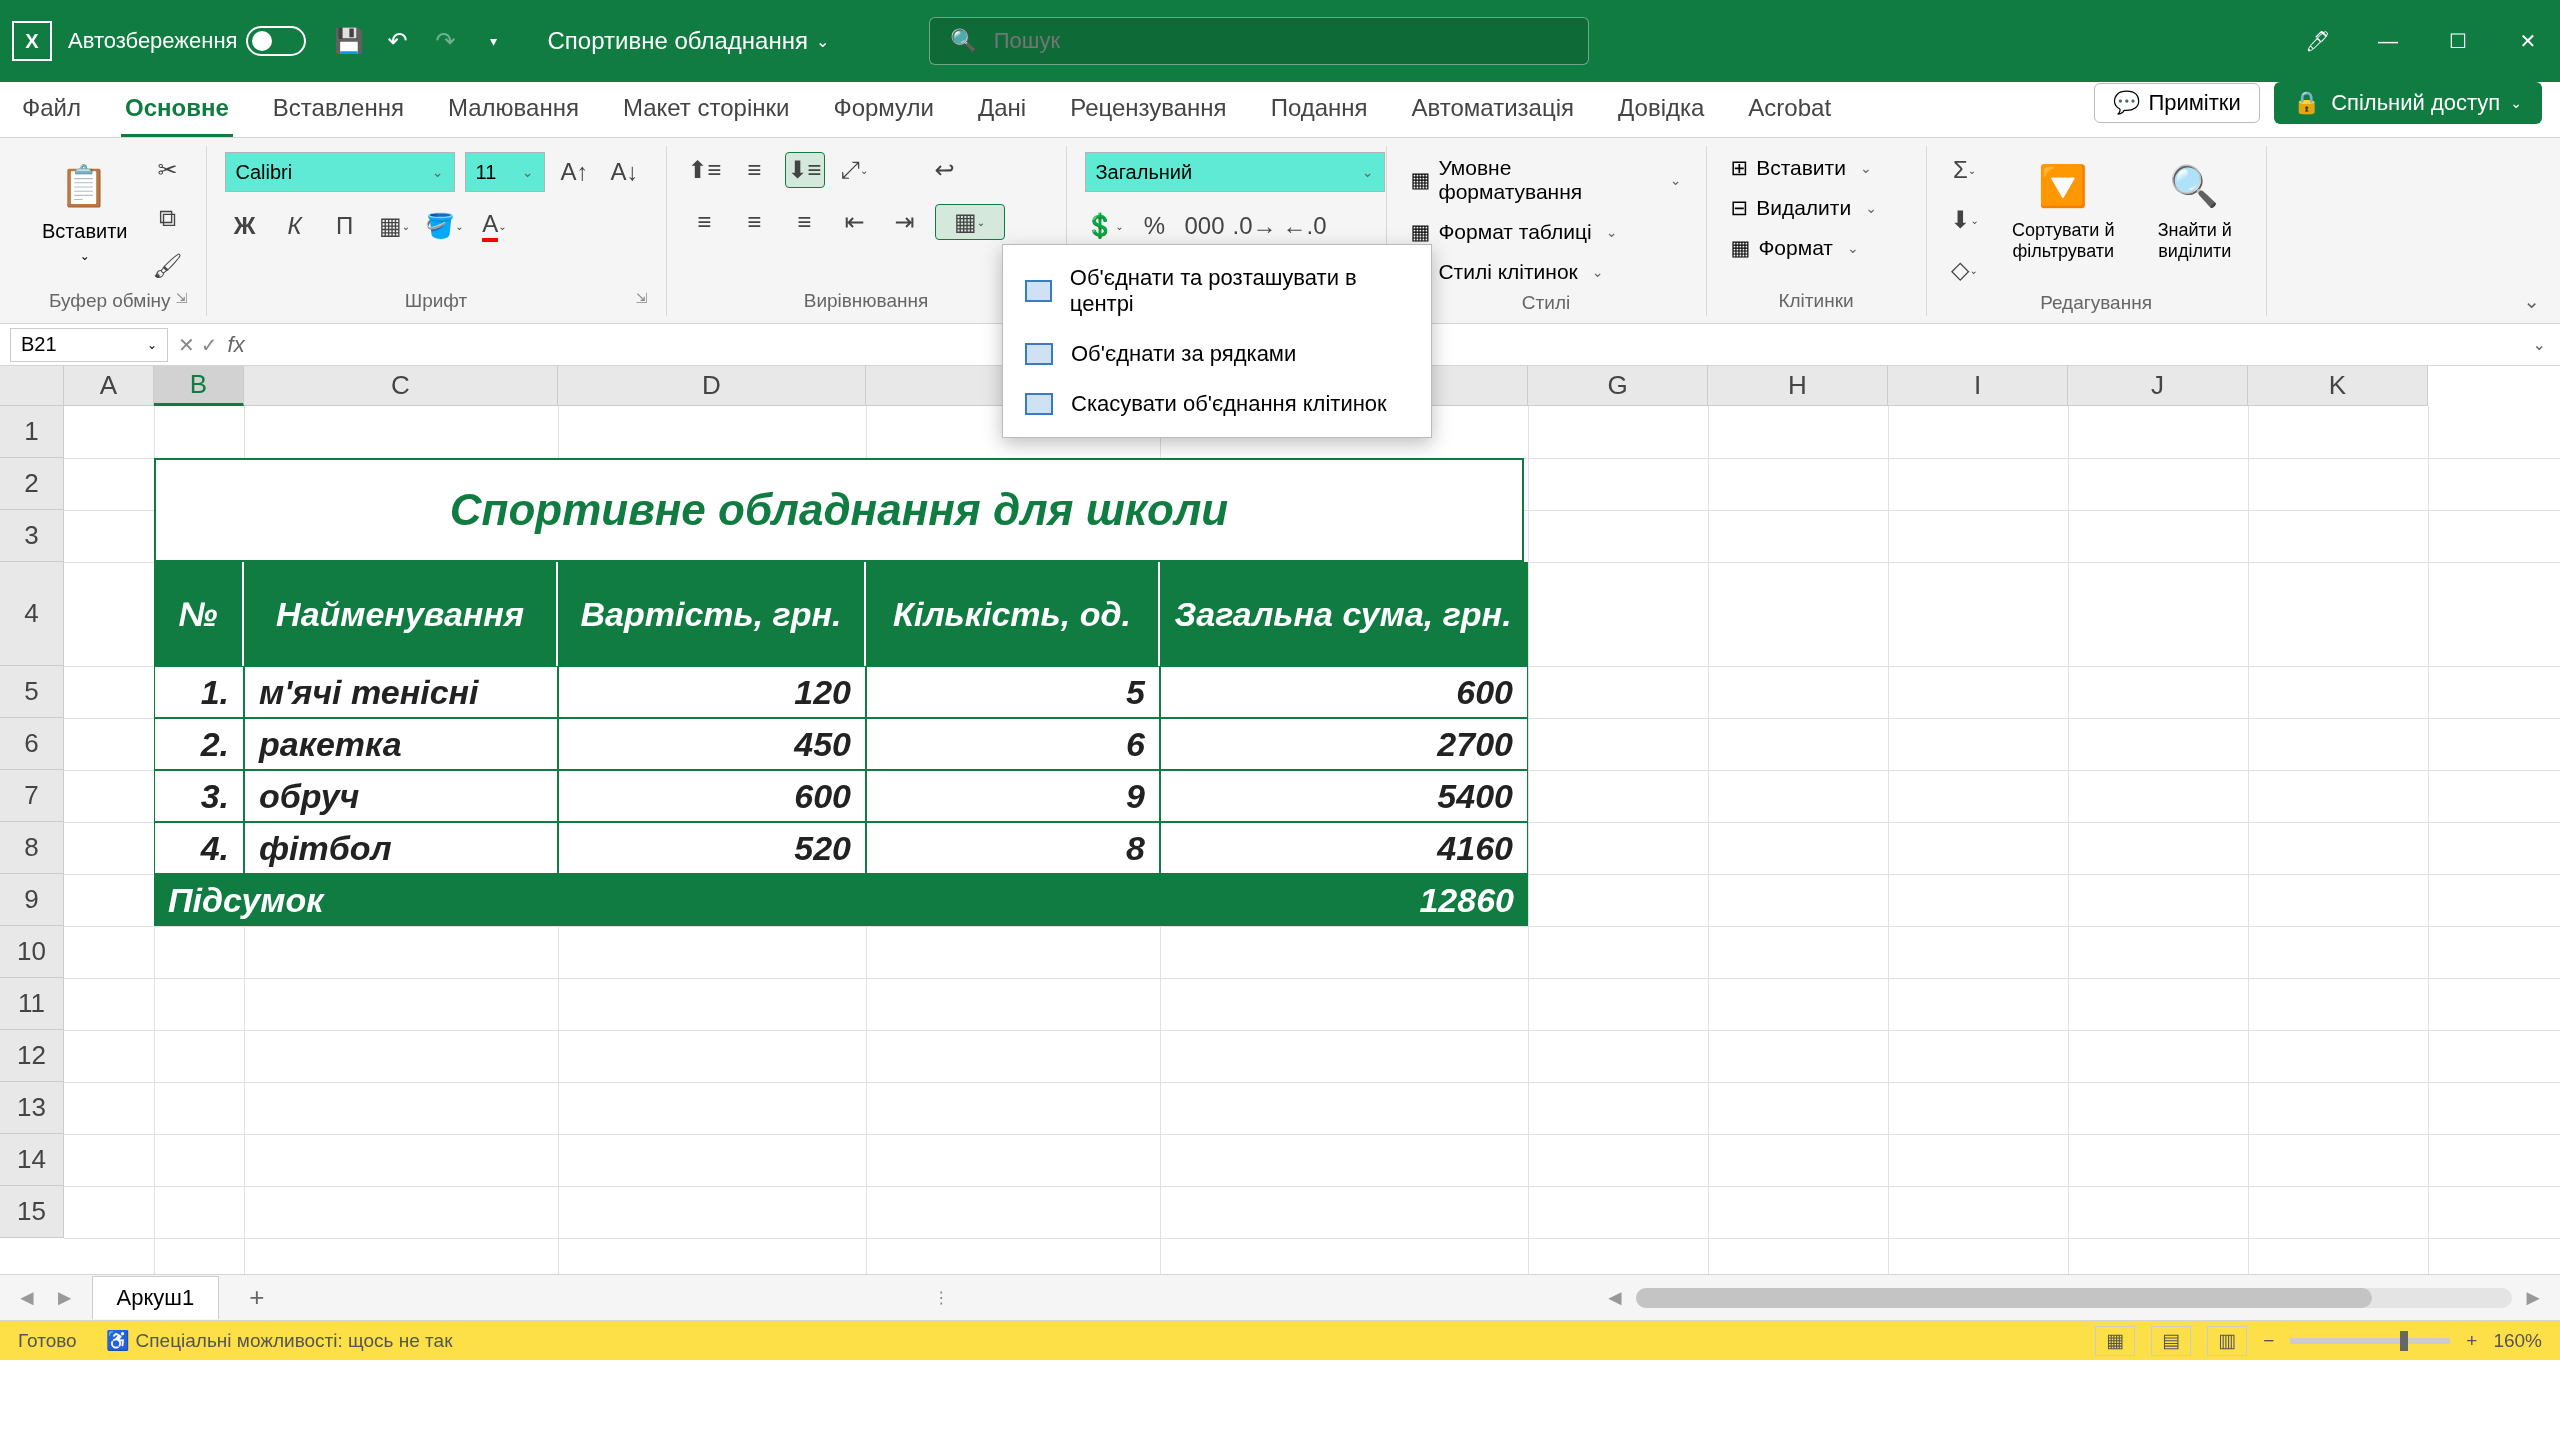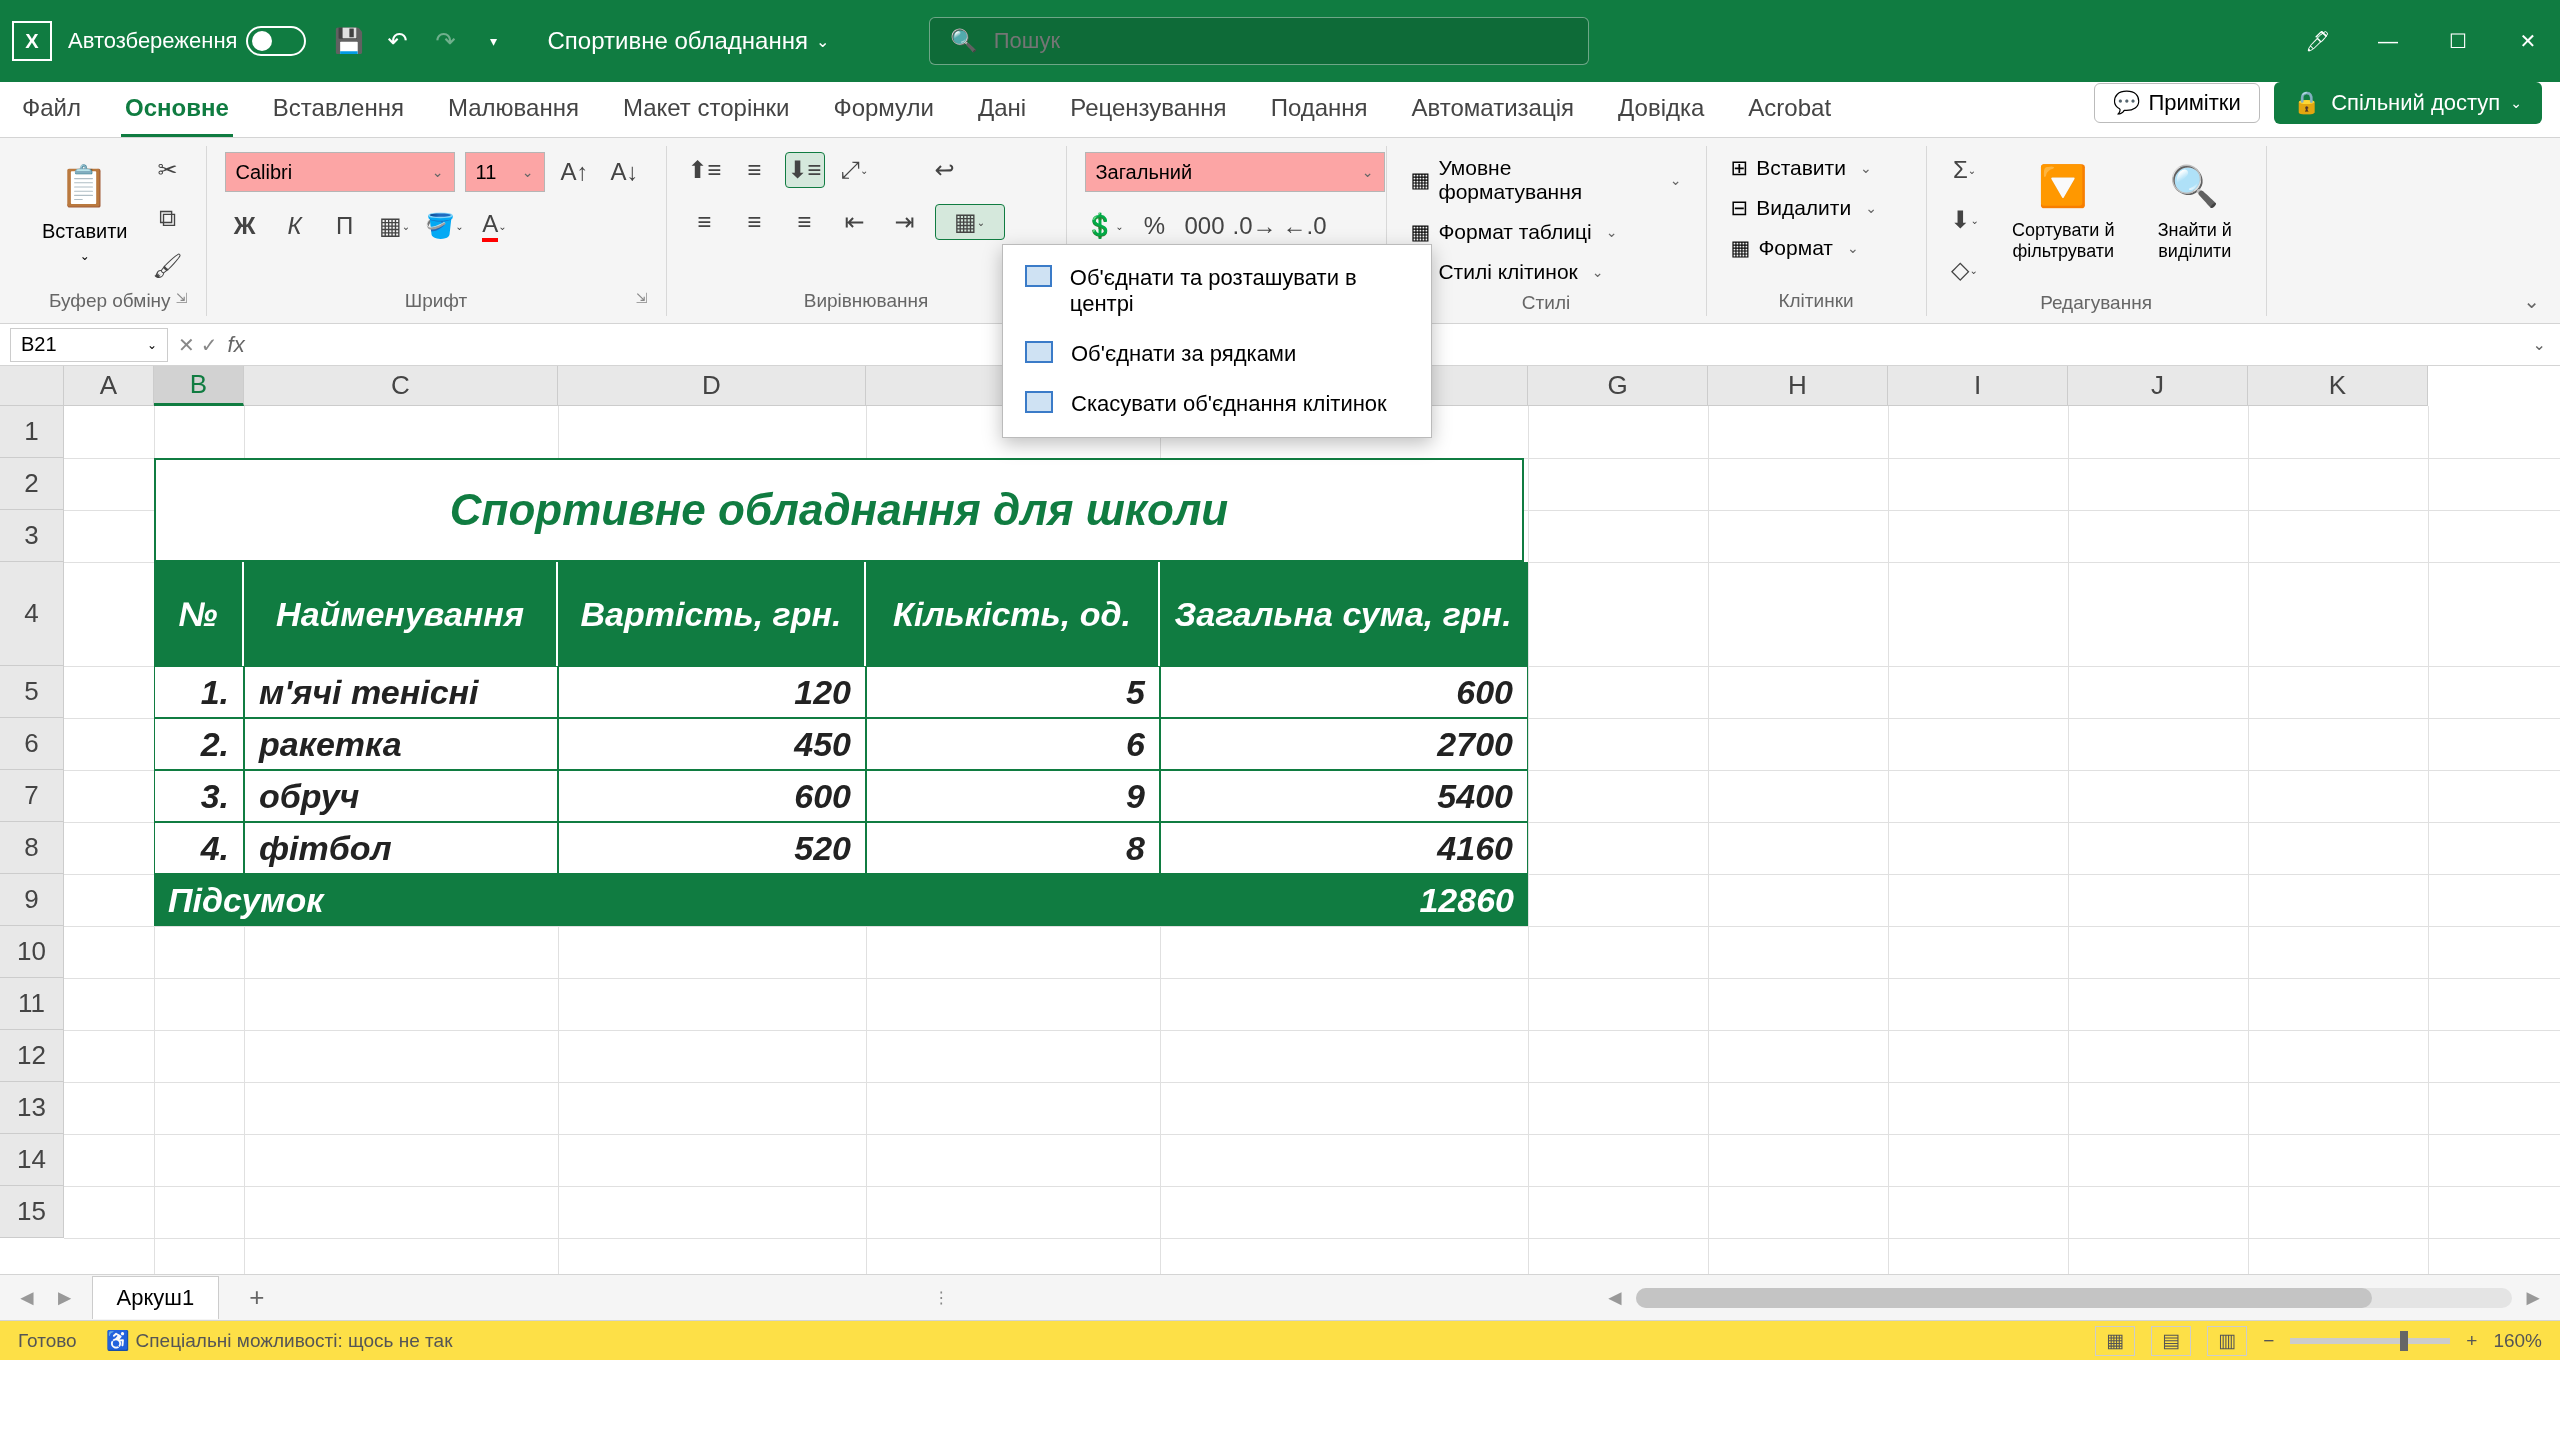--- a/index.html
+++ b/index.html
@@ -33,33 +33,33 @@
 .group:last-child { border-right: none; }
 .group-body { flex: 1; display: flex; align-items: flex-start; gap: 10px; padding-top: 6px; }
 .group-label { text-align: center; font-size: 19px; color: #666; padding: 4px 0; position: relative; }
 .group-label .launcher { position: absolute; right: 0; top: 4px; font-size: 14px; color: #888; cursor: pointer; }
 
 .big-btn { display: flex; flex-direction: column; align-items: center; gap: 6px; padding: 6px 10px; cursor: pointer; font-size: 20px; }
 .big-btn .ico { width: 56px; height: 56px; display: flex; align-items: center; justify-content: center; font-size: 40px; }
 .small-col { display: flex; flex-direction: column; gap: 12px; }
 .small-btn { width: 40px; height: 36px; display: flex; align-items: center; justify-content: center; cursor: pointer; font-size: 24px; color: #444; border-radius: 4px; }
 .small-btn.selected { background: #d5e8dc; border: 1px solid #107c41; }
-.combo { height: 40px; border: 1px solid #b5b5b5; background: #fca5a5; display: flex; align-items: center; padding: 0 10px; font-size: 20px; cursor: pointer; }
+.combo { height: 40px; border: 1px solid #b5b5b5; background: #5eead4; display: flex; align-items: center; padding: 0 10px; font-size: 20px; cursor: pointer; }
 .combo .arrow { margin-left: auto; font-size: 14px; color: #666; }
 
 .row-flex { display: flex; gap: 10px; align-items: center; }
 .styles-col { display: flex; flex-direction: column; gap: 8px; }
 .style-item { display: flex; align-items: center; gap: 8px; font-size: 21px; cursor: pointer; padding: 4px 6px; }
 .style-item .chevron { margin-left: 6px; font-size: 14px; color: #666; }
 
 .collapse-btn { position: absolute; right: 20px; bottom: 10px; font-size: 20px; color: #666; cursor: pointer; }
 
 
 .merge-popup { position: absolute; top: 0; left: 0; background: #fff; border: 1px solid #bbb; box-shadow: 0 6px 18px rgba(0,0,0,0.25); z-index: 100; width: 430px; padding: 8px 0; }
-.merge-popup .item { display: flex; align-items: flex-start; gap: 18px; padding: 12px 22px; font-size: 22px; cursor: pointer; }
+.merge-popup .item { display: flex; align-items: center; gap: 18px; padding: 12px 22px; font-size: 22px; cursor: pointer; }
 .merge-popup .mi-icon { width: 28px; height: 22px; border: 2px solid #3a7bc8; background: #cfe2f3; }
 
 
 .fbar { height: 42px; border-bottom: 1px solid #d4d4d4; display: flex; align-items: center; background: #fff; }
 .namebox { width: 158px; height: 34px; border: 1px solid #ccc; margin-left: 10px; display: flex; align-items: center; padding: 0 10px; font-size: 20px; }
 .namebox .arrow { margin-left: auto; font-size: 12px; }
 .fbar .fx-btns { display: flex; gap: 6px; margin: 0 10px; color: #888; font-size: 20px; }
 .fbar .fx { font-style: italic; color: #666; margin-right: 10px; font-size: 22px; }
 .fbar input { flex: 1; border: none; outline: none; height: 32px; font-size: 20px; padding: 0 8px; }
 .fbar .expand { margin: 0 14px; color: #666; cursor: pointer; }

